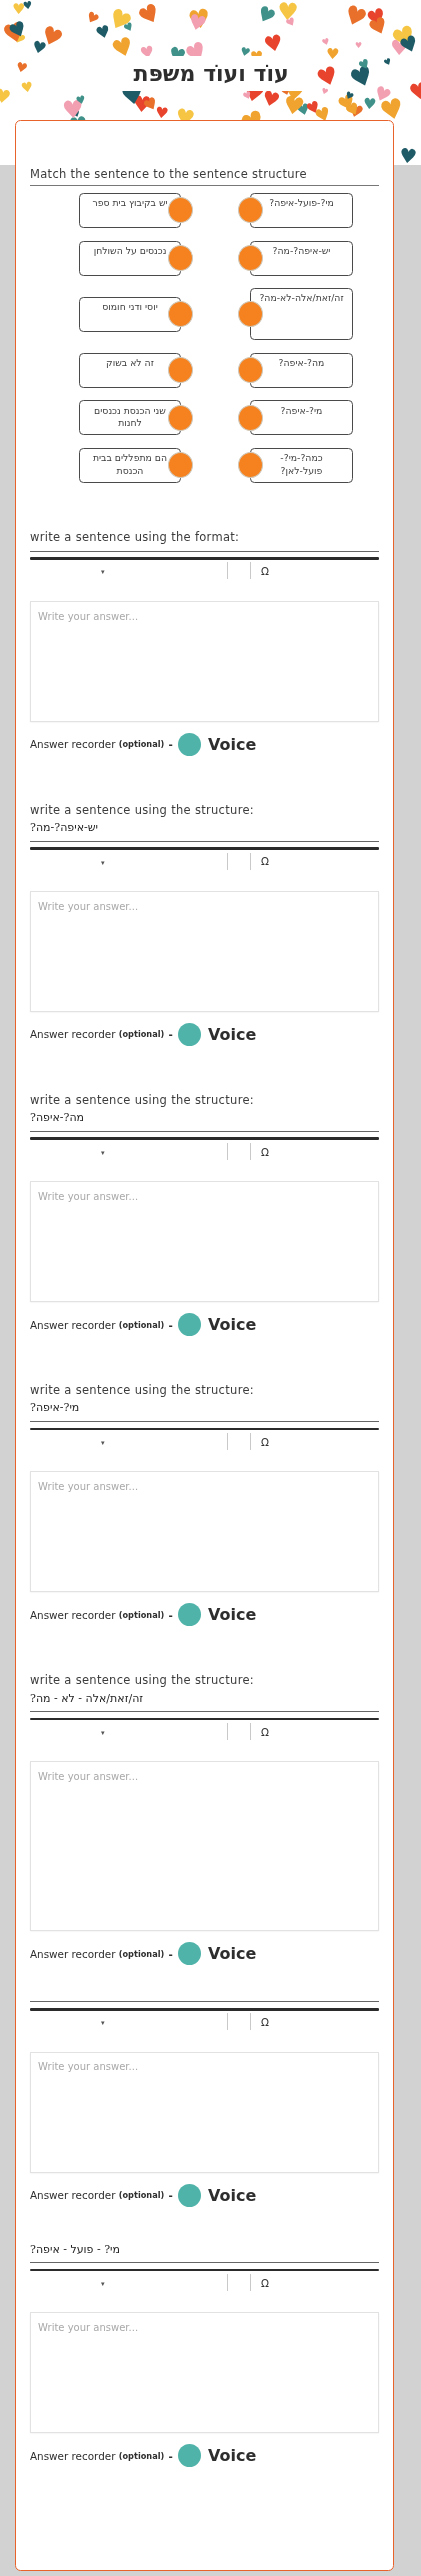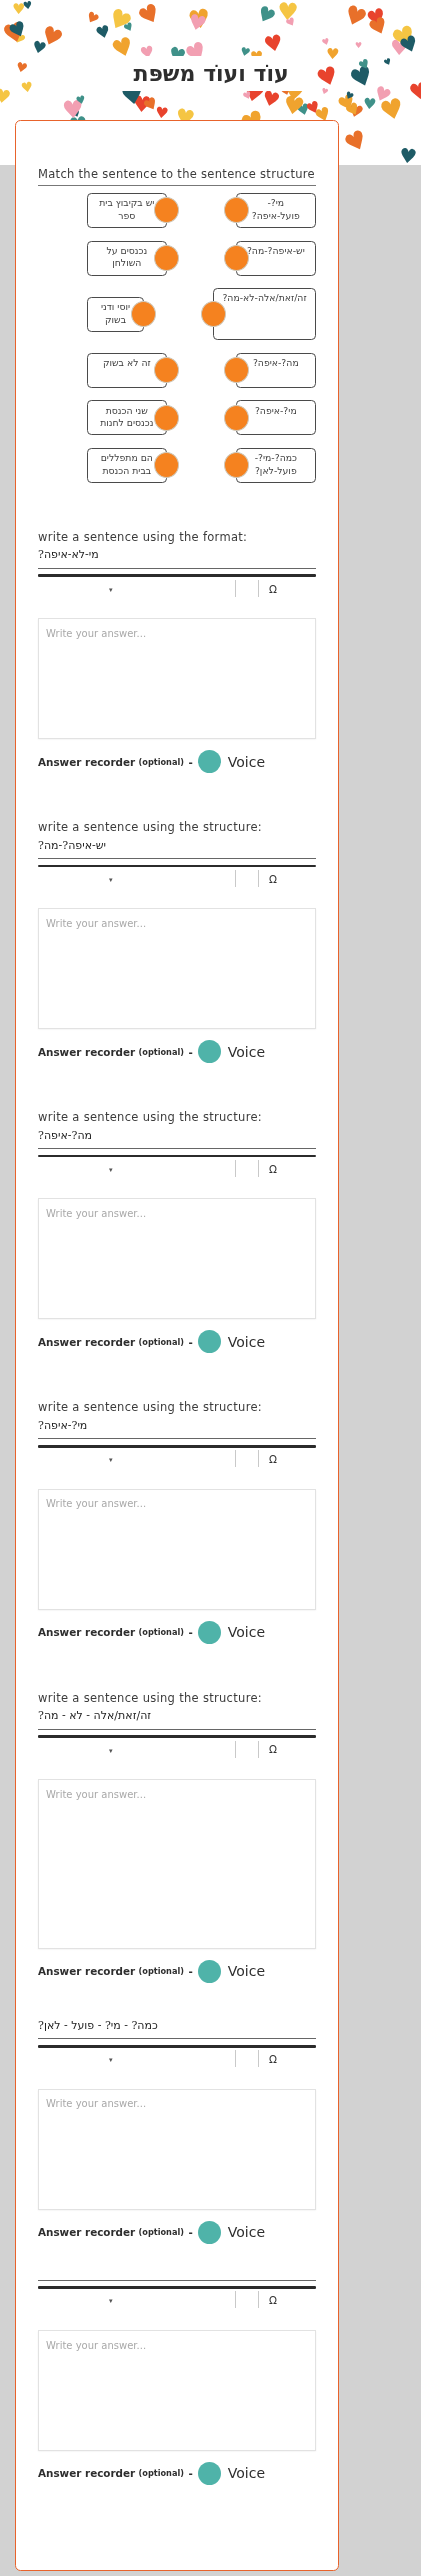--- a/index.html
+++ b/index.html
@@ -6,22 +6,22 @@
   #page{position:relative;width:422px;height:2576px;overflow:hidden;background:#d2d2d2;}
 
   
   .banner{position:absolute;top:0;left:0;width:422px;height:165px;background:#ffffff;overflow:hidden;z-index:0;}
   .heart{position:absolute;line-height:1;user-select:none;}
   .title-band{position:absolute;top:56px;left:50%;transform:translateX(-50%);z-index:1;
     background:#ffffff;padding:4.4px 22px;border-radius:2.2px;white-space:nowrap;
     font-family:"DejaVu Serif","DejaVu Sans",serif;font-weight:bold;font-size:22px;color:#2e2e2e;direction:rtl;}
 
   
-  .card{position:absolute;left:15px;top:120px;width:324px;height:2451px;box-sizing:border-box;
-    background:#ffffff;border:1.1px solid #e8632c;border-radius:5.5px;z-index:2;padding:0 22px;}
+  .card{position:absolute;left:15px;top:120px;width:379px;height:2451px;box-sizing:border-box;
+    background:#ffffff;border:1.1px solid #e8632c;border-radius:5.5px;z-index:2;padding:0 14px;}
 
   .q-head{font-size:11.5px;color:#3c3c3c;letter-spacing:0.3px;}
   .match .q-head{margin-top:46px;}
   .q-hr{border:none;border-top:0.5px solid #777;margin:4.4px 0 6.6px 0;}
 
   
   .m-row{display:flex;align-items:center;margin-bottom:12.6px;}
   .m-col{position:relative;}
   .m-col.left{margin-left:49px;width:102px;}
   .m-col.right{margin-left:69px;width:103px;}
@@ -45,25 +45,25 @@
   .ed-caret{position:absolute;left:71px;top:7.7px;font-size:7.1px;color:#555;cursor:pointer;}
   .ed-sep{position:absolute;top:2.7px;height:17px;border-left:0.5px solid #c9c9c9;}
   .ed-sep.s1{left:197px;}
   .ed-sep.s2{left:220px;}
   .ed-omega{position:absolute;left:231px;top:5.5px;font-size:10.4px;color:#333;cursor:pointer;}
   .ed-area{box-sizing:border-box;height:121px;border:0.5px solid #e2e2e2;box-shadow:0 0.5px 1.6px rgba(0,0,0,.07);
     padding:8.8px 7.1px;background:#fff;}
   #sections .qa:nth-child(5) .ed-area{height:170px;}
   .ph{font-size:10px;color:#a9a9a9;}
   .recorder{margin-top:11px;display:flex;align-items:center;}
-  .rec-label{font-size:10.4px;font-weight:bold;color:#2e2e2e;}
+  .rec-label{font-size:10.4px;font-weight:normal;color:#2e2e2e;}
   .rec-opt{font-size:8.2px;font-weight:bold;color:#2e2e2e;margin-left:3.3px;}
   .rec-dash{font-size:10.4px;font-weight:bold;color:#2e2e2e;margin:0 5.5px 0 4.4px;}
   .rec-circle{width:23px;height:23px;border-radius:50%;background:#4fb3a9;margin-right:6.6px;cursor:pointer;flex:0 0 auto;}
-  .rec-voice{font-size:14px;font-weight:normal;color:#2e2e2e;}
+  .rec-voice{font-size:16px;font-weight:bold;color:#2e2e2e;}
 </style>
 </head>
 <body>
 
 <div id="page">
 
   <div class="banner">
     <div id="hearts">
         <span class="heart" style="left: 242px; top: 79px; font-size: 26px; color: rgb(232, 67, 45); transform: rotate(11.9229deg);">♥</span>
         <span class="heart" style="left: 315px; top: 106px; font-size: 18px; color: rgb(240, 163, 46); transform: rotate(-20.8906deg);">♥</span>
@@ -196,21 +196,21 @@
       <div class="m-box" dir="rtl">
         <span class="m-txt">יש-איפה?-מה?</span>
       </div>
       <span class="m-dot"></span>
     </div>
   </div>
 
   <div class="m-row">
     <div class="m-col left">
       <div class="m-box" dir="rtl">
-        <span class="m-txt">יוסי ודני בשוק</span>
+        <span class="m-txt">יוסי ודני חומוס</span>
       </div>
       <span class="m-dot"></span>
     </div>
     <div class="m-col right">
       <div class="m-box" dir="rtl">
         <span class="m-txt">זה/זאת/אלה-לא-מה?</span>
       </div>
       <span class="m-dot"></span>
     </div>
   </div>
@@ -258,21 +258,20 @@
       </div>
       <span class="m-dot"></span>
     </div>
   </div>
 </div>
     </div>
 
     <div id="sections">
   <div class="qa">
     <div class="q-head">write a sentence using the format:</div>
-    <div class="q-heb" dir="rtl">מי-לא-איפה?</div>
     <hr>
     <div class="editor">
       <div class="ed-top"></div>
       <div class="ed-toolbar">
         <span class="ed-caret">▾</span>
         <span class="ed-sep s1"></span>
         <span class="ed-sep s2"></span>
         <span class="ed-omega">Ω</span>
       </div>
       <div class="ed-area">
@@ -383,21 +382,20 @@
       <span class="rec-label">Answer recorder</span>
       <span class="rec-opt">(optional)</span>
       <span class="rec-dash">-</span>
       <span class="rec-circle"></span>
       <span class="rec-voice">Voice</span>
     </div>
   </div>
 
   <div class="qa no-head">
 
-    <div class="q-heb" dir="rtl">כמה? - מי? - פועל - לאן?</div>
     <hr>
     <div class="editor">
       <div class="ed-top"></div>
       <div class="ed-toolbar">
         <span class="ed-caret">▾</span>
         <span class="ed-sep s1"></span>
         <span class="ed-sep s2"></span>
         <span class="ed-omega">Ω</span>
       </div>
       <div class="ed-area">
@@ -408,20 +406,21 @@
       <span class="rec-label">Answer recorder</span>
       <span class="rec-opt">(optional)</span>
       <span class="rec-dash">-</span>
       <span class="rec-circle"></span>
       <span class="rec-voice">Voice</span>
     </div>
   </div>
 
   <div class="qa no-head">
 
+    <div class="q-heb" dir="rtl">מי? - פועל - איפה?</div>
     <hr>
     <div class="editor">
       <div class="ed-top"></div>
       <div class="ed-toolbar">
         <span class="ed-caret">▾</span>
         <span class="ed-sep s1"></span>
         <span class="ed-sep s2"></span>
         <span class="ed-omega">Ω</span>
       </div>
       <div class="ed-area">

